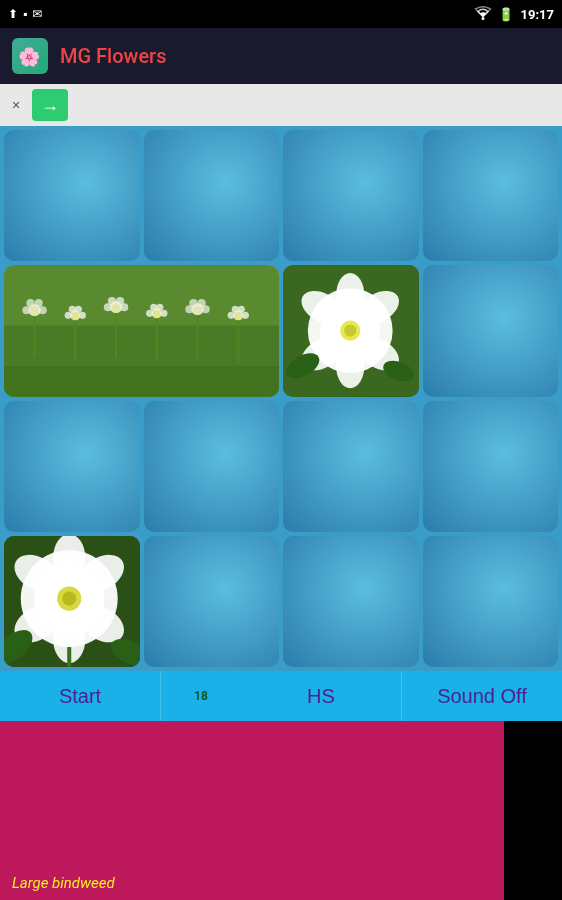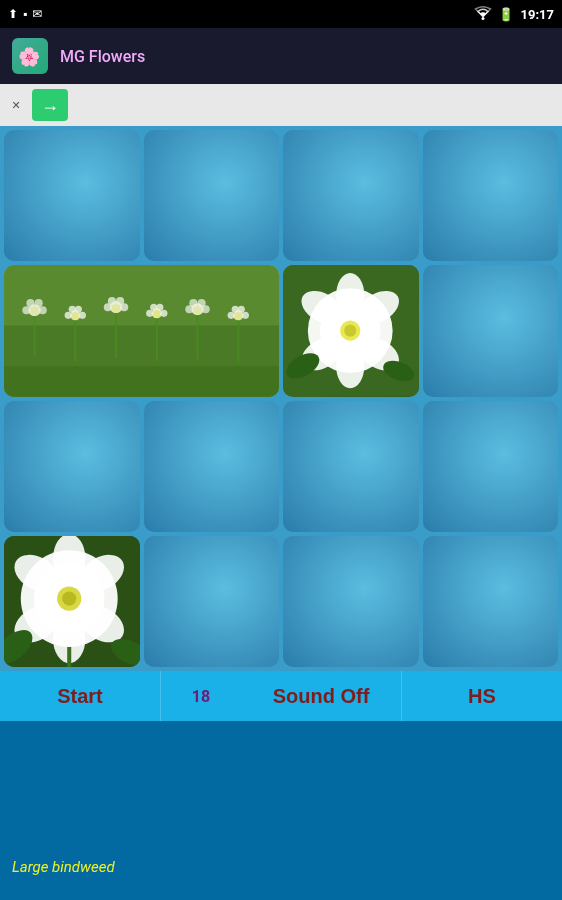--- a/index.html
+++ b/index.html
@@ -56,22 +56,22 @@
       width: 36px;
       height: 36px;
       background: linear-gradient(135deg, #4a9, #2a7);
       border-radius: 6px;
       display: flex;
       align-items: center;
       justify-content: center;
       font-size: 18px;
     }
     #app-bar .app-title {
-      color: #f0abfc;
-      font-size: 16px;
+      color: #ef4444;
+      font-size: 20px;
       font-weight: 500;
     }
 
     
     #ad-banner {
       width: 562px;
       height: 42px;
       background: #e8e8e8;
       display: flex;
       align-items: center;
@@ -177,49 +177,49 @@
       background: #1ab0e8;
       display: flex;
       align-items: center;
     }
     .toolbar-btn {
       flex: 1;
       height: 100%;
       display: flex;
       align-items: center;
       justify-content: center;
-      color: #7f1d1d;
+      color: #4c1d95;
       font-size: 20px;
-      font-weight: bold;
+      font-weight: normal;
       cursor: pointer;
       border: none;
       background: transparent;
     }
     .toolbar-btn:not(:last-child) {
       border-right: 1px solid rgba(255,255,255,0.2);
     }
     .toolbar-score {
       flex: 0.5;
       height: 100%;
       display: flex;
       align-items: center;
       justify-content: center;
-      color: #701a75;
-      font-size: 16px;
+      color: #14532d;
+      font-size: 12px;
       font-weight: bold;
     }
 
     
     #bottom-info {
-      width: 562px;
+      width: 504px;
       height: calc(900px - 28px - 56px - 42px - 545px - 50px);
-      background: #0369a1;
+      background: #be185d;
       display: flex;
       align-items: flex-end;
-      padding: 24px 12px;
+      padding: 8px 12px;
     }
     #bottom-info .flower-name {
       color: #f0f020;
       font-size: 15px;
       font-style: italic;
     }
   </style>
 </head>
 <body>
 
@@ -375,19 +375,19 @@
     </div>
   </div>
   <div class="card card-blue card-r4c2" style="grid-column:2;grid-row:4;"></div>
   <div class="card card-blue card-r4c3" style="grid-column:3;grid-row:4;"></div>
   <div class="card card-blue card-r4c4" style="grid-column:4;grid-row:4;"></div>
 </div>
 
 <div id="toolbar">
   <button class="toolbar-btn">Start</button>
   <div class="toolbar-score">18</div>
+  <button class="toolbar-btn">HS</button>
   <button class="toolbar-btn">Sound Off</button>
-  <button class="toolbar-btn">HS</button>
 </div>
 
 <div id="bottom-info" style="height: 179px;">
   <span class="flower-name">Large bindweed</span>
 </div>
 
 </body></html>

